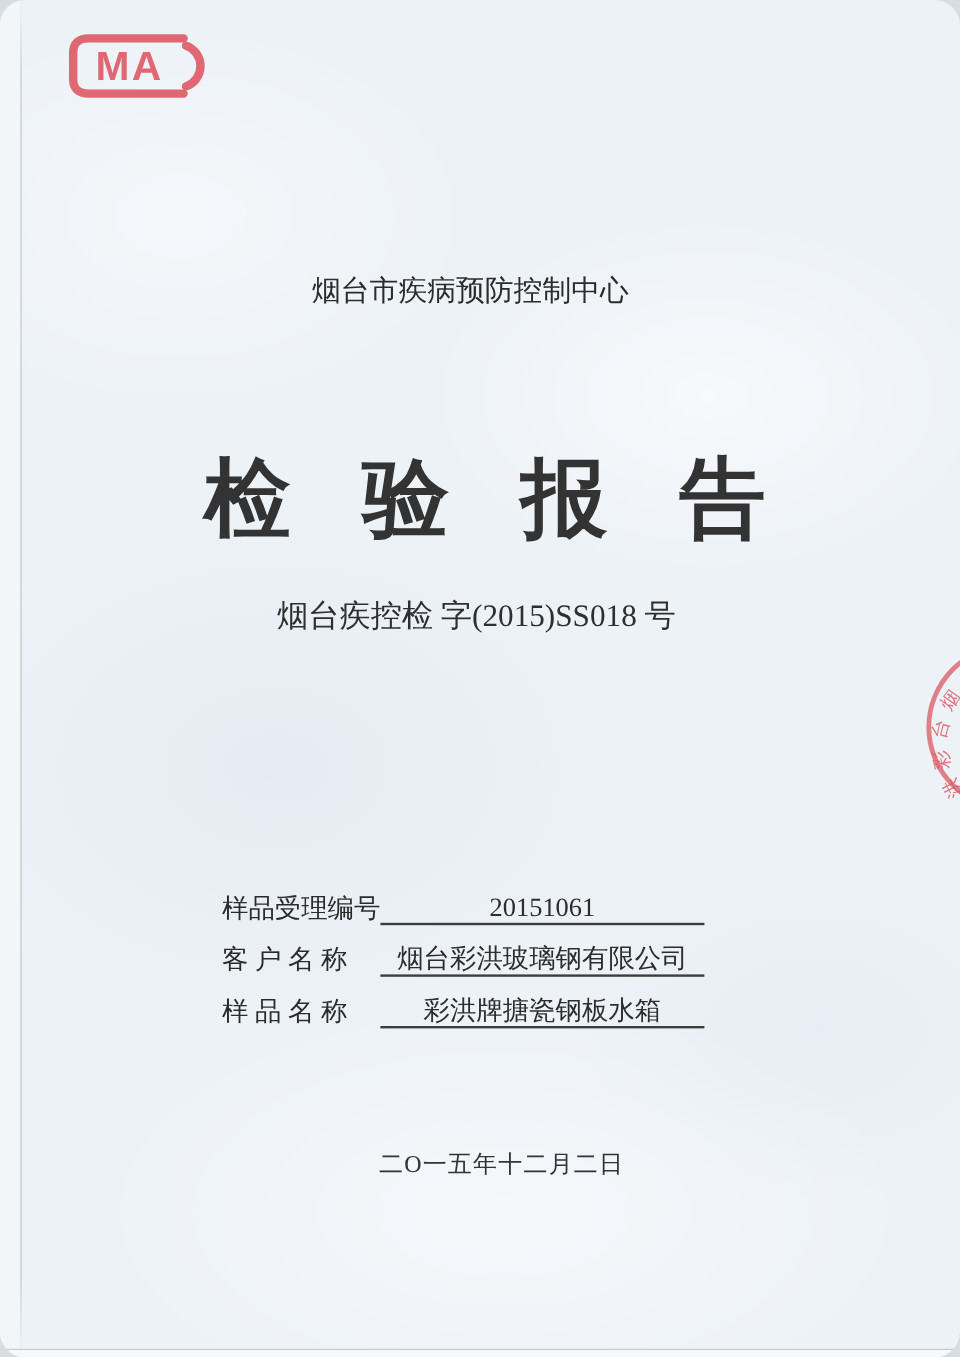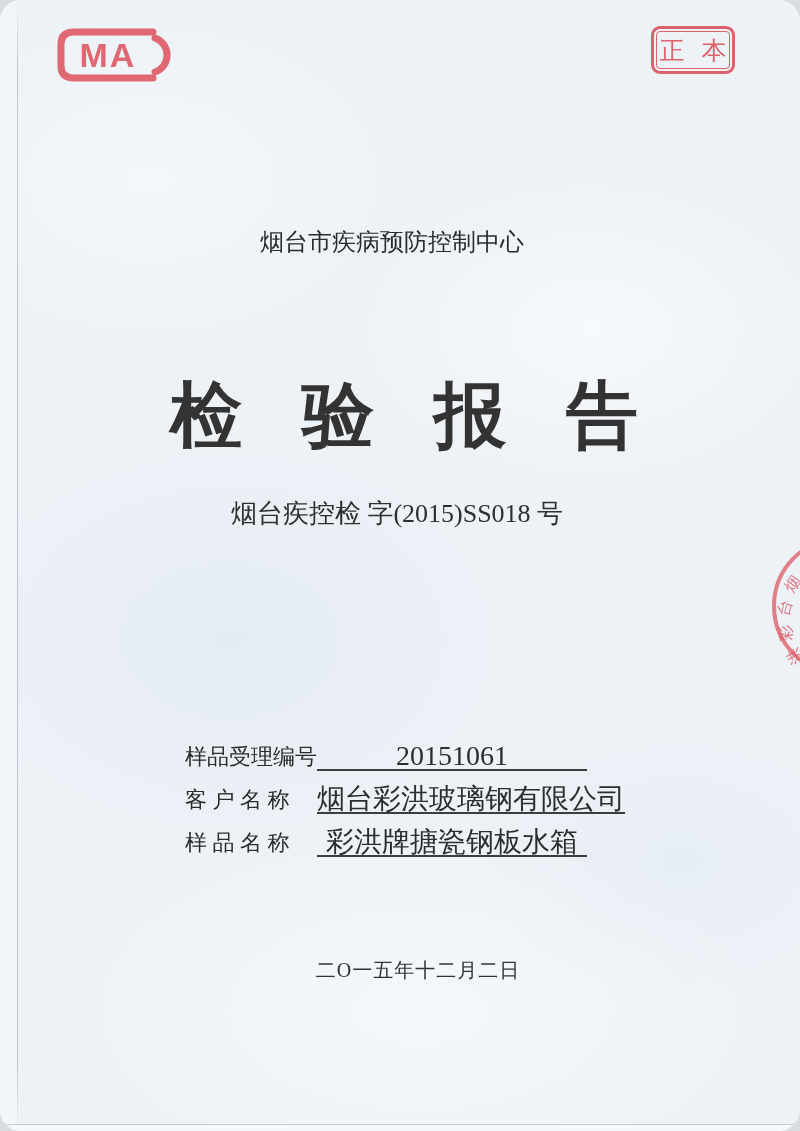--- a/index.html
+++ b/index.html
@@ -48,21 +48,21 @@
     font-size:72px;font-weight:bold;letter-spacing:60px;white-space:nowrap;color:#333;}
 
   .report-no{position:absolute;top:496px;left:397px;transform:translateX(-50%);
     font-size:26px;white-space:nowrap;color:#2f2f2f;}
 
   
   .fields{position:absolute;left:185px;top:744px;width:402px;}
   .field-row{display:flex;align-items:center;height:26px;margin-bottom:17px;}
   .field-label{flex:none;width:132px;font-size:22px;white-space:pre;color:#2b2b2b;line-height:26px;}
   .field-line{flex:1;border-bottom:2px solid #3d3d3d;text-align:center;
-    font-size:28px;line-height:26px;white-space:nowrap;color:#2d2d2d;}
+    font-size:22px;line-height:26px;white-space:nowrap;color:#2d2d2d;}
 
   .date-line{position:absolute;top:957px;left:418px;transform:translateX(-50%);
     font-size:20px;letter-spacing:1px;white-space:nowrap;color:#333;}
 
   
   .partial-seal{position:absolute;left:772px;top:536px;width:140px;height:140px;
     border:4px solid rgba(221,80,92,.72);border-radius:50%;box-sizing:border-box;}
   .seal-char{position:absolute;font-size:16px;color:rgba(220,85,97,.82);line-height:1;}
   .seal-char.c0{left:9px;top:36px;transform:rotate(-55deg);}
   .seal-char.c1{left:1px;top:60px;transform:rotate(-75deg);}
@@ -81,23 +81,20 @@
 
   <div class="cma-stamp">
     <svg viewBox="0 0 120 60" width="120" height="60">
       <path d="M 97 7 L 18 7 Q 5 7 5 19 L 5 41 Q 5 53 18 53 L 97 53" fill="none" stroke="#dd5560" stroke-width="7" stroke-linecap="round"></path>
       <path d="M 99 13 A 18 18 0 0 1 99 47" fill="none" stroke="#dd5560" stroke-width="7" stroke-linecap="round"></path>
       <text x="52" y="42" text-anchor="middle" font-family="Liberation Sans, sans-serif" font-size="34" font-weight="bold" letter-spacing="2" fill="#dd5560">MA</text>
     </svg>
   </div>
 
 
-  <div class="copy-stamp">
-    <span class="copy-label">正本</span>
-  </div>
 
   <div class="org-name">烟台市疾病预防控制中心</div>
 
   <div class="report-title">检验报告</div>
 
   <div class="report-no">烟台疾控检 字(2015)SS018 号</div>
 
   <div class="fields">
     <div class="field-row">
       <span class="field-label">样品受理编号</span>

